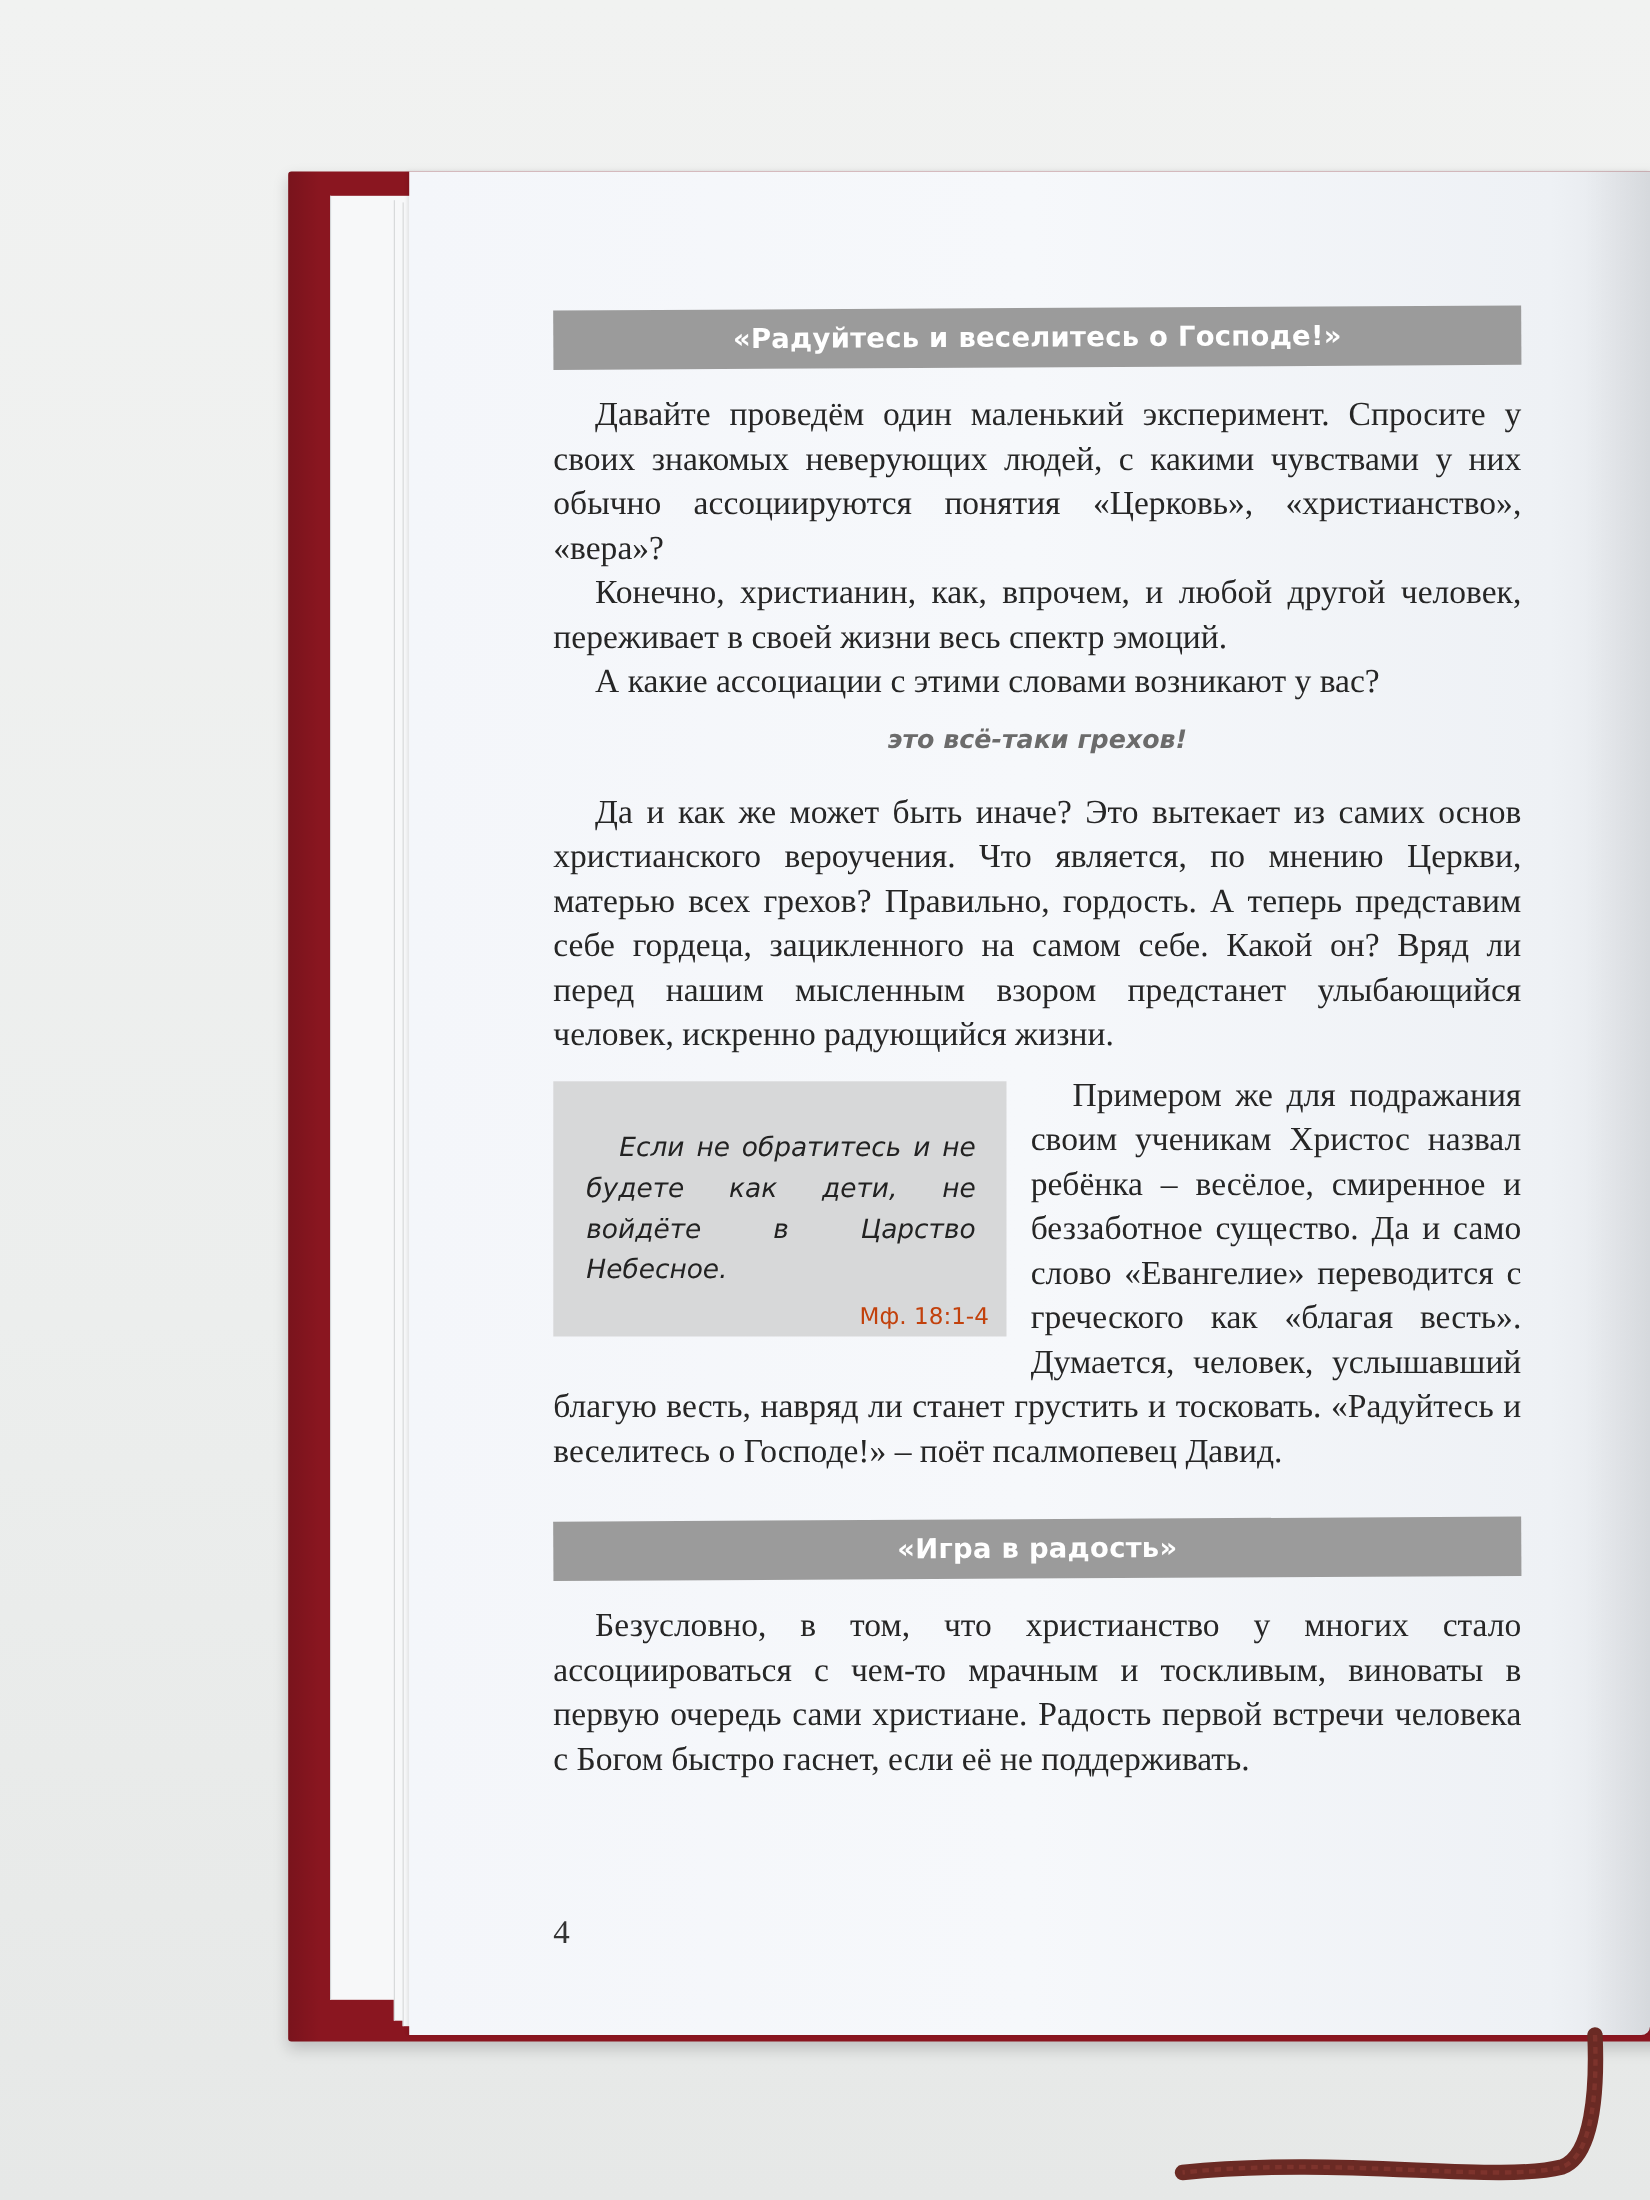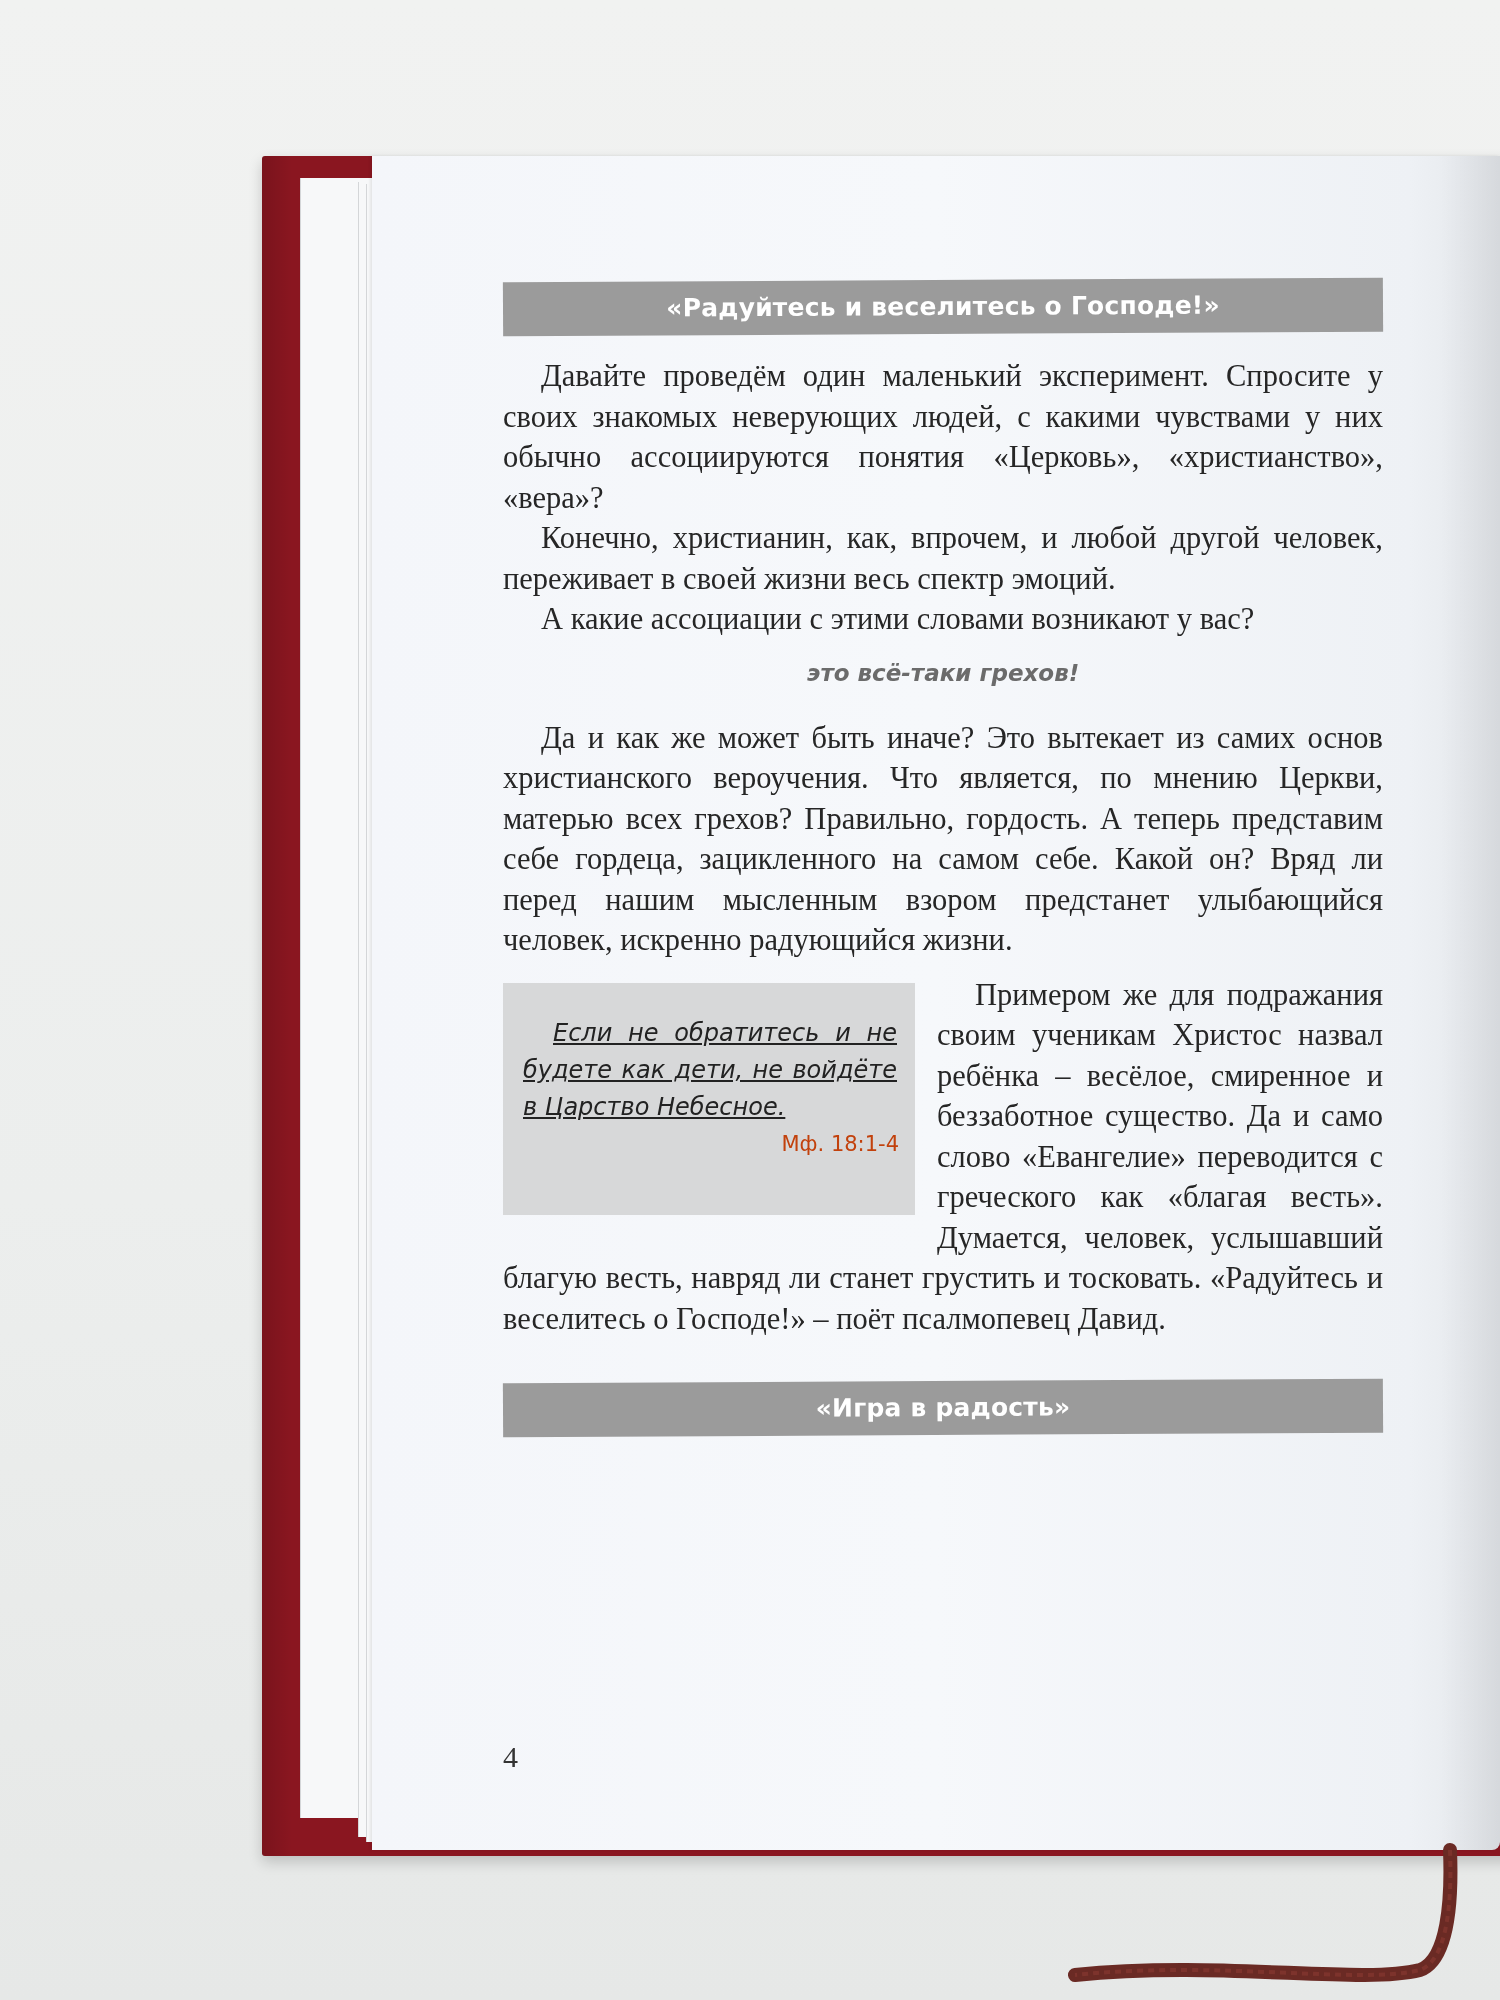--- a/index.html
+++ b/index.html
@@ -121,22 +121,21 @@
       box-sizing: border-box;
     }
     .quote-text {
       font-family: "DejaVu Sans", sans-serif;
       font-style: italic;
       font-size: 24px;
       line-height: 37px;
       color: #222;
       text-align: justify;
       text-indent: 30px;
-      margin: 2px;
-      text-decoration: underline;
+      margin: 12px;
     }
     .quote-ref {
       font-family: "DejaVu Sans", sans-serif;
       font-size: 21px;
       color: #c2410c;
       text-align: right;
       margin-top: 6px;
     }
     .second-header {
       margin-top: 42px;
@@ -192,20 +191,23 @@
     <div class="quote-box">
       <p class="quote-text">Если не обратитесь и не будете как дети, не войдёте в Царство Небесное.</p>
       <div class="quote-ref">Мф. 18:1-4</div>
     </div>
     <p class="para indent">Примером же для подражания своим ученикам Христос назвал ребёнка – весёлое, смиренное и беззаботное существо. Да и само слово «Евангелие» переводится с греческого как «благая весть». Думается, человек, услышавший благую весть, навряд ли станет грустить и тосковать. «Радуйтесь и веселитесь о Господе!» – поёт псалмопевец Давид.</p>
     <div style="clear: both;"></div>
   </div>
 
   <div class="section-header second-header">«Игра в радость»</div>
 
+  <div class="body-block">
+    <p class="para indent">Безусловно, в том, что христианство у многих стало ассоциироваться с чем-то мрачным и тоскливым, виноваты в первую очередь сами христиане.  Радость первой встречи человека с Богом быстро гаснет, если её не поддерживать.</p>
+  </div>
 </div>
 
 <div class="page-number">4</div>
 
 <svg class="ribbon-svg" width="1500" height="2000">
   <path d="M1450 1850 C1452 1900, 1448 1960, 1420 1970 C1360 1985, 1220 1960, 1075 1975" stroke="#6a2a24" stroke-width="14" fill="none" stroke-linecap="round"></path>
   <path d="M1450 1850 C1452 1900, 1448 1960, 1420 1970 C1360 1985, 1220 1960, 1075 1975" stroke="#8a3a32" stroke-width="4" fill="none" stroke-dasharray="6 5" opacity="0.6"></path>
 </svg>
 
 </body></html>

